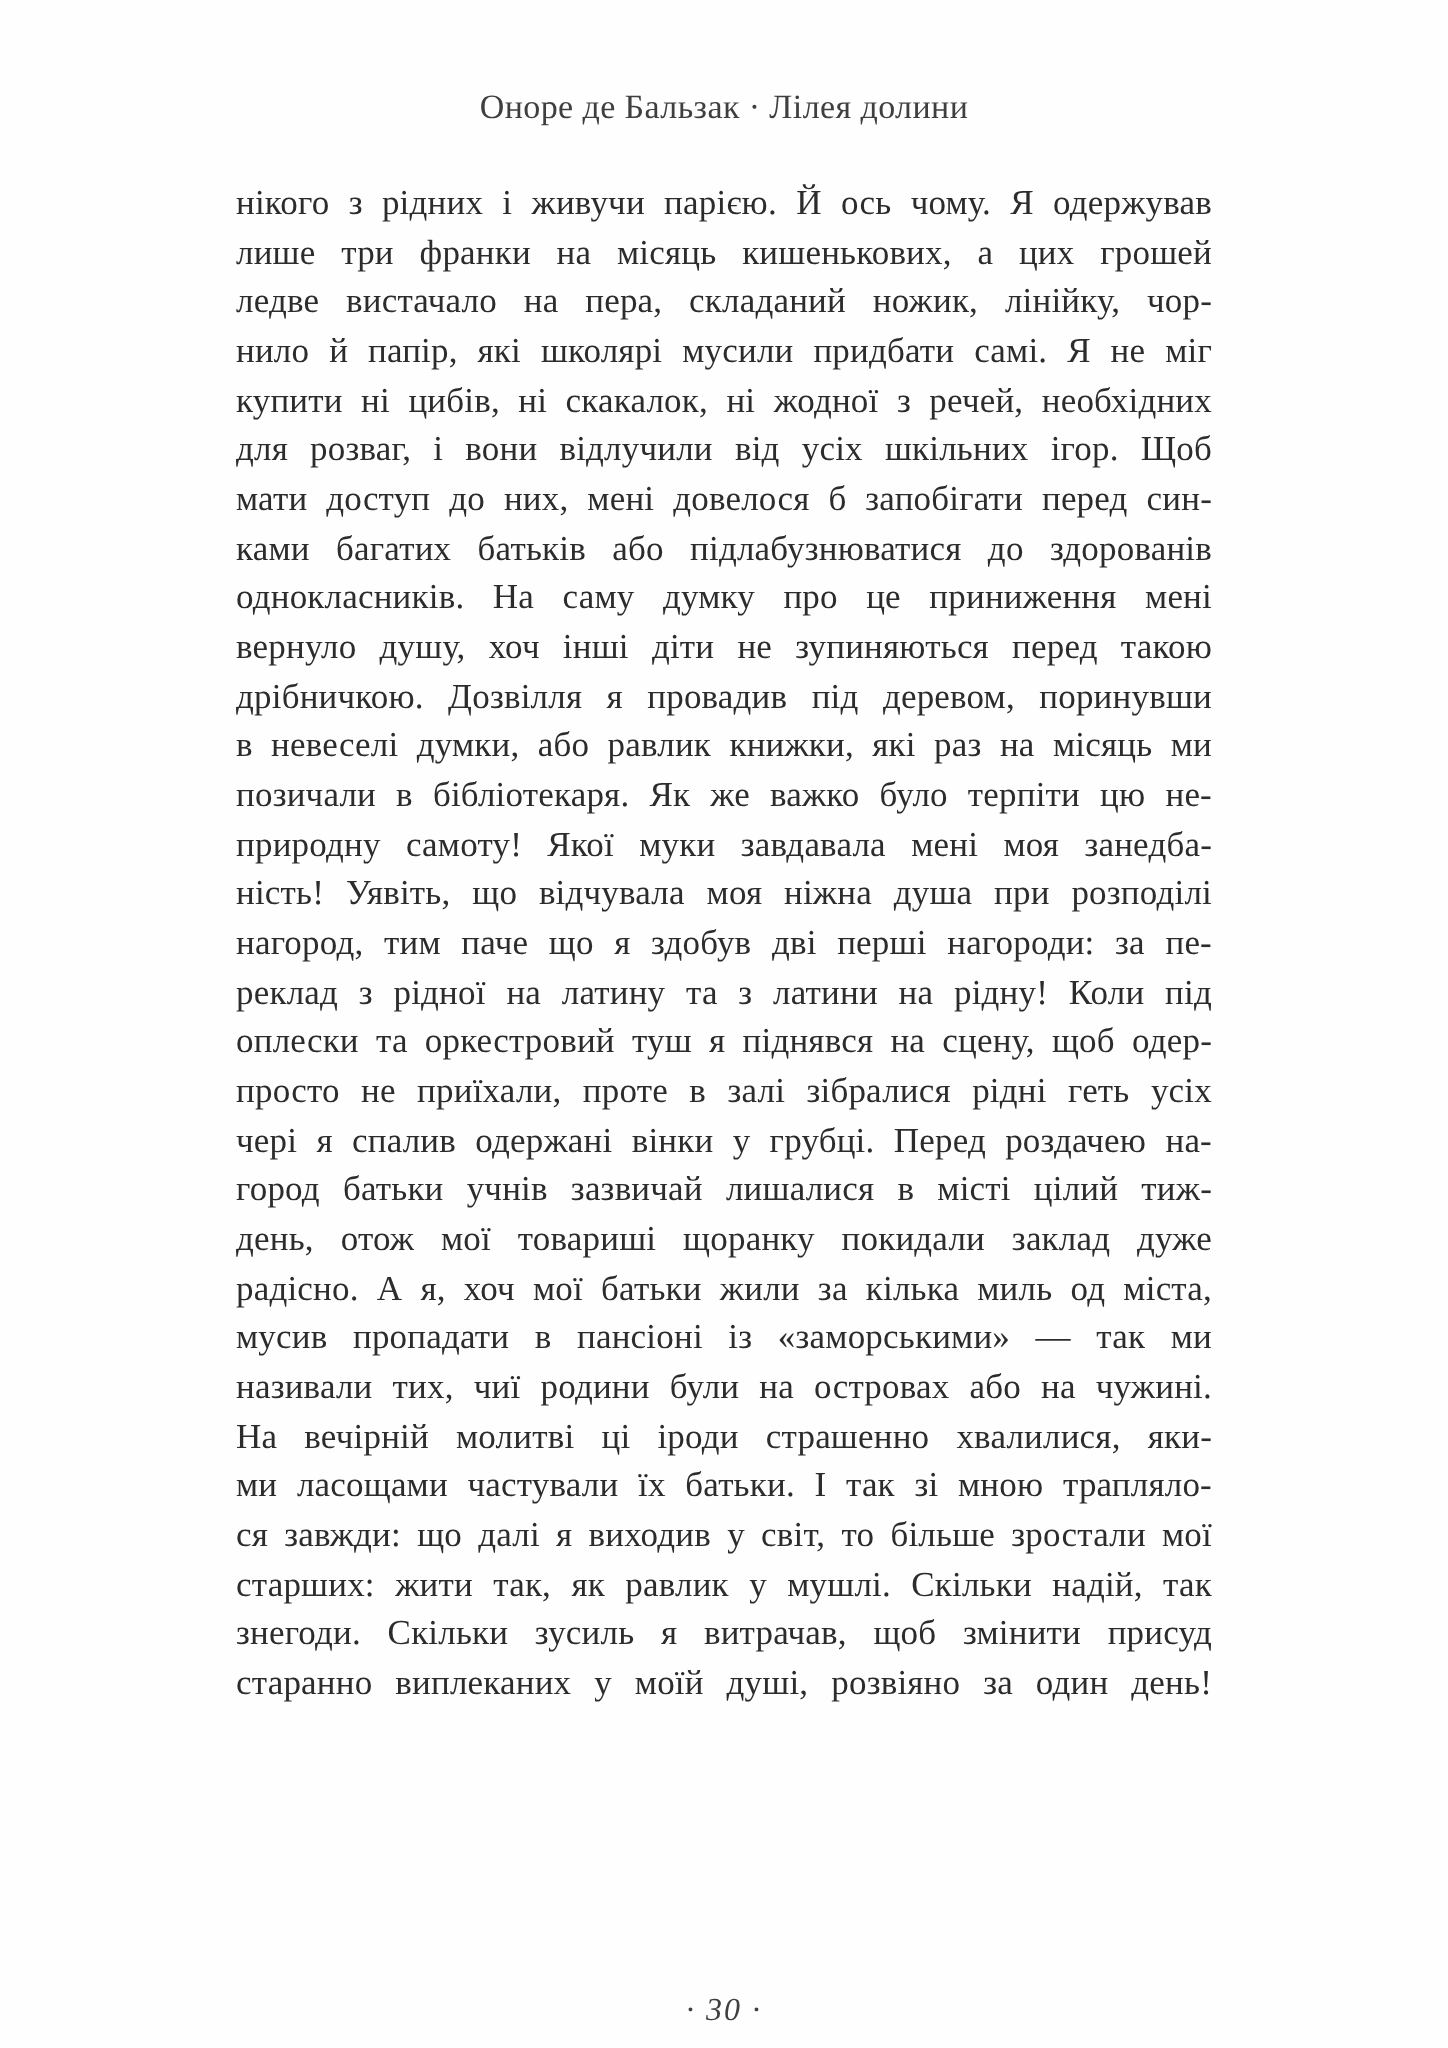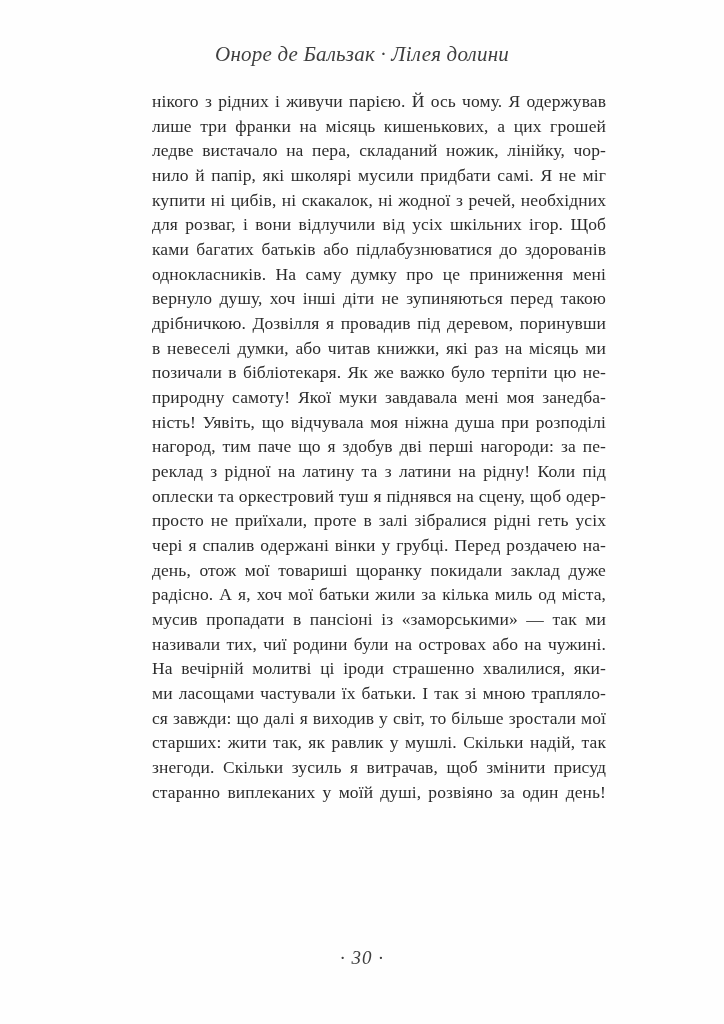--- a/index.html
+++ b/index.html
@@ -14,83 +14,83 @@
     background: #fefefe;
     font-family: "Liberation Serif", "DejaVu Serif", serif;
     overflow: hidden;
   }
   .running-header {
     position: absolute;
     top: 44px;
     left: 0;
     width: 724px;
     text-align: center;
-    font-style: italic;
-    font-size: 21px;
+    font-size: 17px;
     line-height: 20px;
     color: #3f3f3f;
     letter-spacing: 0.2px;
   }
   .body-text {
     position: absolute;
     top: 89px;
     left: 118px;
     width: 488px;
     color: #2c2c2c;
     font-size: 17.5px;
   }
   .line {
     height: 24.68px;
     line-height: 24.68px;
     text-align: justify;
     text-align-last: justify;
     text-justify: inter-word;
     white-space: nowrap;
     letter-spacing: 0.1px;
-    margin-left: 34px;
   }
   .page-number {
     position: absolute;
-    top: 948px;
+    top: 996px;
     left: 0;
     width: 724px;
     text-align: center;
     font-style: italic;
-    font-size: 19px;
+    font-size: 16px;
     line-height: 20px;
     color: #3f3f3f;
     letter-spacing: 1px;
   }
 </style>
 </head>
 <body>
 
 <div class="page" style="background: rgb(254, 254, 254);">
   <div class="running-header" style="color: rgb(63, 63, 63);">Оноре де Бальзак · Лілея долини</div>
 
   <div class="body-text" style="color: rgb(44, 44, 44);">
       <div class="line">нікого з рідних і живучи парією. Й ось чому. Я одержував</div>
       <div class="line">лише три франки на місяць кишенькових, а цих грошей</div>
       <div class="line">ледве вистачало на пера, складаний ножик, лінійку, чор-</div>
       <div class="line">нило й папір, які школярі мусили придбати самі. Я не міг</div>
       <div class="line">купити ні цибів, ні скакалок, ні жодної з речей, необхідних</div>
       <div class="line">для розваг, і вони відлучили від усіх шкільних ігор. Щоб</div>
+      <div class="line">мати доступ до них, мені довелося б запобігати перед син-</div>
       <div class="line">ками багатих батьків або підлабузнюватися до здорованів</div>
       <div class="line">однокласників. На саму думку про це приниження мені</div>
       <div class="line">вернуло душу, хоч інші діти не зупиняються перед такою</div>
       <div class="line">дрібничкою. Дозвілля я провадив під деревом, поринувши</div>
-      <div class="line">в невеселі думки, або читав книжки, які раз на місяць ми</div>
+      <div class="line">в невеселі думки, або равлик книжки, які раз на місяць ми</div>
       <div class="line">позичали в бібліотекаря. Як же важко було терпіти цю не-</div>
       <div class="line">природну самоту! Якої муки завдавала мені моя занедба-</div>
       <div class="line">ність! Уявіть, що відчувала моя ніжна душа при розподілі</div>
       <div class="line">нагород, тим паче що я здобув дві перші нагороди: за пе-</div>
       <div class="line">реклад з рідної на латину та з латини на рідну! Коли під</div>
       <div class="line">оплески та оркестровий туш я піднявся на сцену, щоб одер-</div>
       <div class="line">просто не приїхали, проте в залі зібралися рідні геть усіх</div>
       <div class="line">чері я спалив одержані вінки у грубці. Перед роздачею на-</div>
+      <div class="line">город батьки учнів зазвичай лишалися в місті цілий тиж-</div>
       <div class="line">день, отож мої товариші щоранку покидали заклад дуже</div>
       <div class="line">радісно. А я, хоч мої батьки жили за кілька миль од міста,</div>
       <div class="line">мусив пропадати в пансіоні із «заморськими» — так ми</div>
       <div class="line">називали тих, чиї родини були на островах або на чужині.</div>
       <div class="line">На вечірній молитві ці іроди страшенно хвалилися, яки-</div>
       <div class="line">ми ласощами частували їх батьки. І так зі мною трапляло-</div>
       <div class="line">ся завжди: що далі я виходив у світ, то більше зростали мої</div>
       <div class="line">старших: жити так, як равлик у мушлі. Скільки надій, так</div>
       <div class="line">знегоди. Скільки зусиль я витрачав, щоб змінити присуд</div>
       <div class="line">старанно виплеканих у моїй душі, розвіяно за один день!</div>

